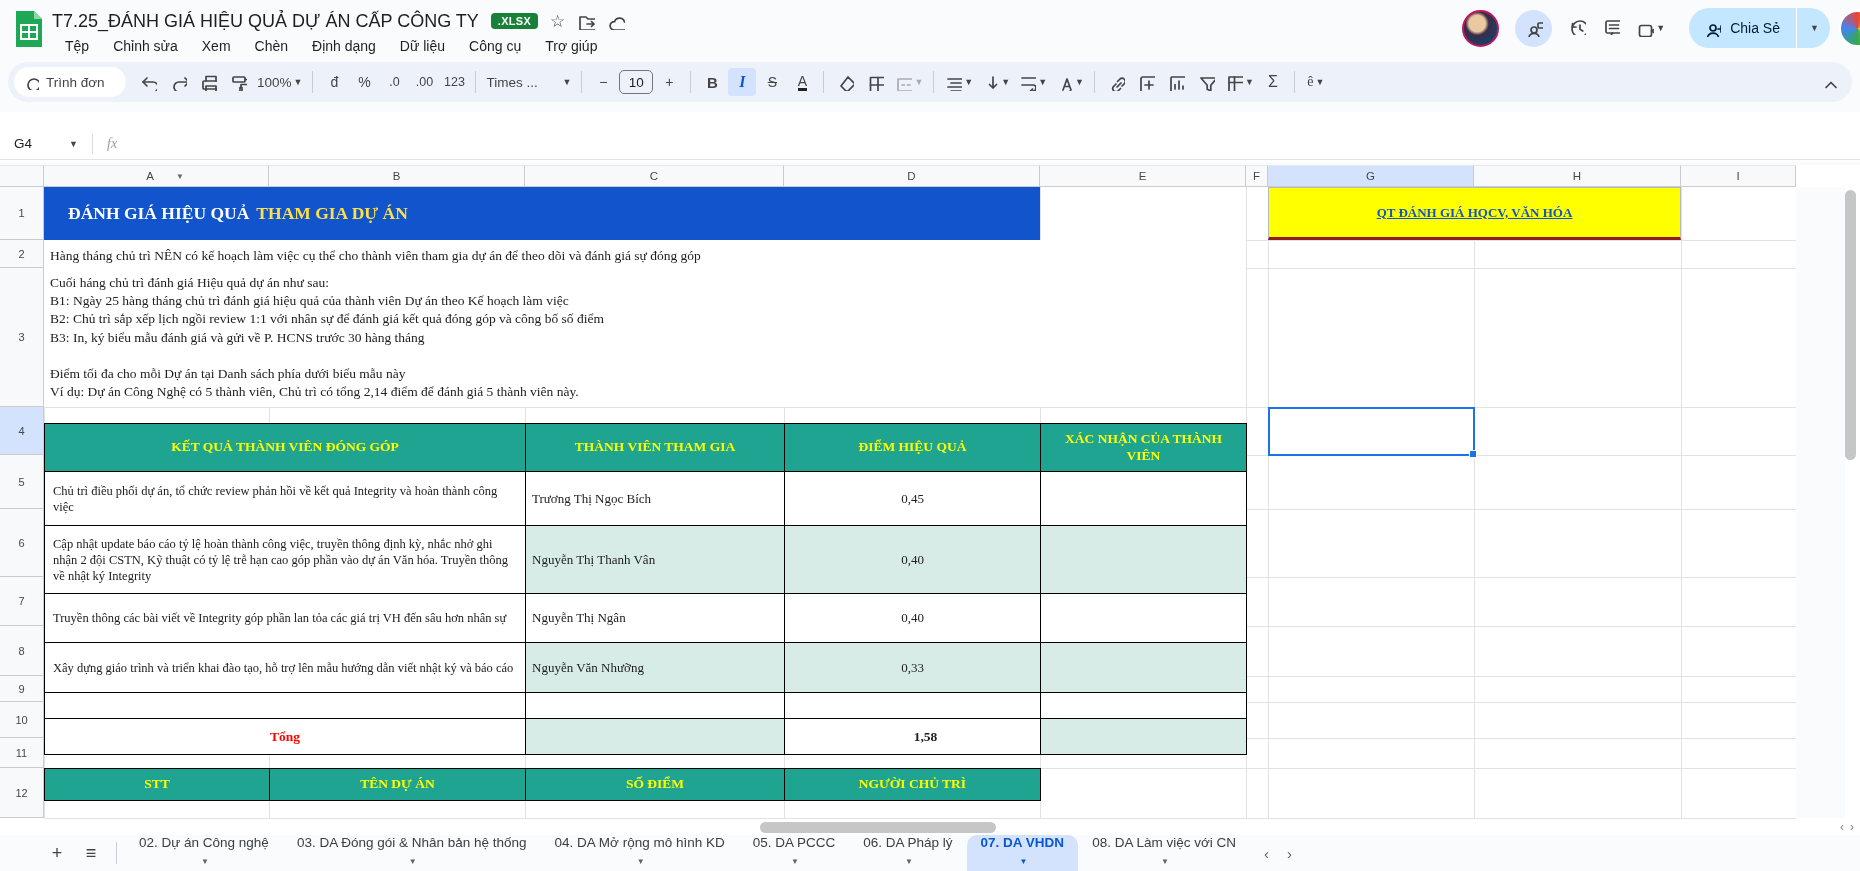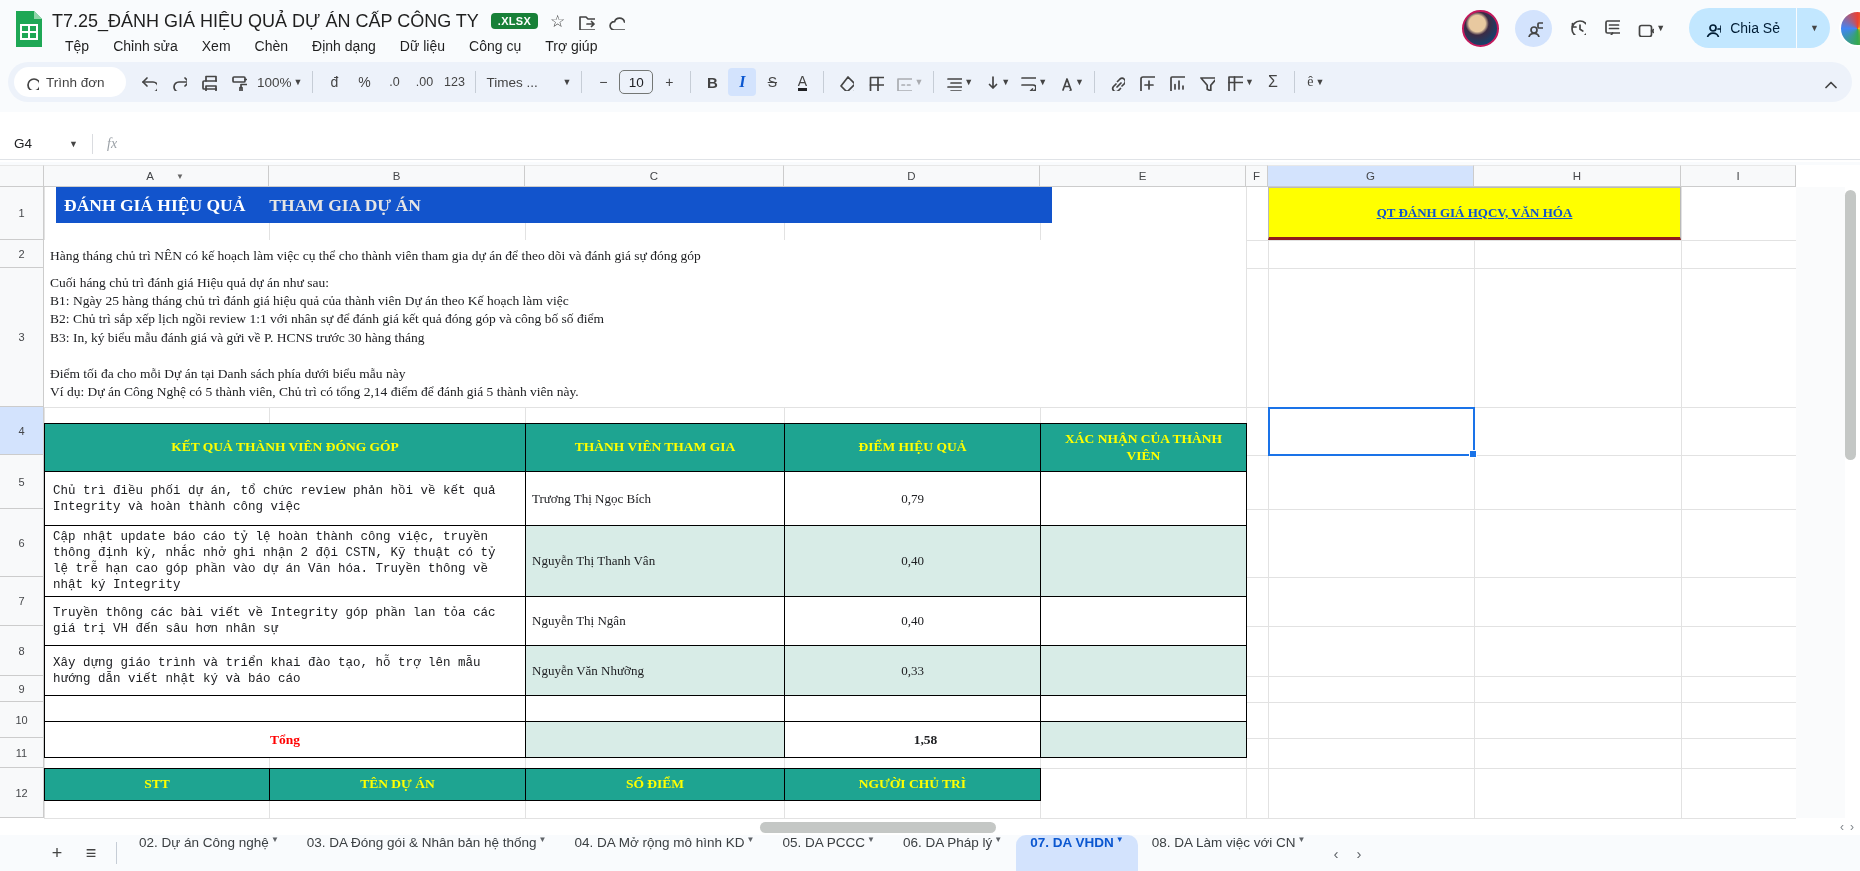--- a/index.html
+++ b/index.html
@@ -78,56 +78,56 @@
   .sheet-content { position:absolute; left:0; top:22px; width:1796px; height:631px; }
   .rowhdr { position:absolute; left:0; width:44px; border-right:1px solid #ccc; border-bottom:1px solid #ccc;
      background:#f8f9fa; font-size:11px; color:#45474a; display:flex; align-items:center; justify-content:center; }
   .rowhdr.hl { background:#d3e3fd; }
   .vline { position:absolute; top:0; width:1px; height:631px; background:#e2e2e2; }
   .hline { position:absolute; left:44px; width:1752px; height:1px; background:#e2e2e2; }
   .beyond { position:absolute; left:1796px; top:0; width:49px; height:631px; background:#fafbfc; }
 
   .ov { position:absolute; }
   .serif { font-family:"Liberation Serif",serif; }
-  .banner { left:56px; top:0; width:996px; height:36px; background:#1254cc; display:flex; align-items:center;
-     padding-left:8px; font-size:17.5px; font-weight:bold; }
-  .banner .w { color:#fff; } .banner .y { color:#e5e5e5; margin-left:24px; }
+  .banner { left:44px; top:0; width:996px; height:53px; background:#1254cc; display:flex; align-items:center;
+     padding-left:24px; font-size:17.5px; font-weight:bold; }
+  .banner .w { color:#fff; } .banner .y { color:#fde047; margin-left:7px; }
   .link-cell { left:1268px; top:0; width:413px; height:53px; background:#ffff00; border:1px solid #b9b9b9;
      border-bottom:3px solid #8f1d1d; display:flex; align-items:center; justify-content:center; }
   .link-cell span { color:#1155cc; font-weight:bold; font-size:13px; text-decoration:underline; }
   .note2 { left:44px; top:53px; width:1202px; height:28px; background:#fff; font-size:13.5px; display:flex;
      align-items:flex-end; padding:0 0 4px 6px; }
   .note3 { left:44px; top:81px; width:1202px; height:139px; background:#fff; font-size:13.5px; line-height:18.2px;
      padding:6px 0 0 6px; white-space:pre-line; }
 
   table.sheet-tbl { border-collapse:collapse; table-layout:fixed; background:#fff; }
   .sheet-tbl td { border:1px solid #000; overflow:hidden; vertical-align:middle; }
   .ghead { background:#1ea491; color:#ffff00; font-weight:bold; text-align:center; font-size:13.5px;
      font-family:"Liberation Serif",serif; line-height:1.25; padding:2px 6px; }
-  .desc { font-size:12.5px; padding:3px 8px; line-height:1.28; font-family:Liberation Mono, monospace; }
+  .desc { font-size:12.5px; padding:3px 8px; line-height:1.28; font-family:Liberation Serif, serif; }
   .member { font-size:13px; padding:2px 6px; font-family:"Liberation Serif",serif; }
   .score { font-size:13px; text-align:center; font-family:"Liberation Serif",serif; }
   .shade { background:#d8ece7; }
   .total-lbl { color:#ff0000; font-weight:bold; text-align:center; font-size:13.5px; font-family:"Liberation Serif",serif; }
   .total-val { font-weight:bold; text-align:center; font-size:13.5px; font-family:"Liberation Serif",serif;padding-left:26px; }
 
   .selcell { left:1268px; top:220px; width:207px; height:49px; border:2px solid #1a73e8; }
   .fill-handle { position:absolute; right:-4px; bottom:-4px; width:8px; height:8px; background:#1a73e8; border:1px solid #fff; }
 
   .vscroll-thumb { position:absolute; right:4px; top:25px; width:11px; height:270px; background:#c4c7c5; border-radius:6px; }
   .hscroll-thumb { position:absolute; left:760px; top:657px; width:236px; height:11px; background:#c4c7c5; border-radius:6px; }
   .scroll-corner { position:absolute; right:6px; top:655px; display:flex; gap:6px; color:#80868b; font-size:12px; }
 
   
   .tabbar { position:absolute; left:0; bottom:0; width:1860px; height:36px; background:#f9fbfd;
      display:flex; align-items:center; padding-left:40px; }
   .tabbar .tool { width:34px; height:30px; display:flex; align-items:center; justify-content:center; color:#444; font-size:18px; }
   .tab-sep { width:1px; height:22px; background:#c6cdd6; margin:0 8px; }
-  .sheet-tab { height:36px; display:flex; padding:0 14px; font-size:13.5px; color:#3c4043;
-     font-weight:500; white-space:nowrap; }
+  .sheet-tab { height:36px; display:flex; align-items:center; gap:7px; padding:0 14px; font-size:13.5px; color:#3c4043;
+     font-weight:500; white-space:nowrap;flex-direction:column; }
   .sheet-tab .dd { font-size:8px; color:#5f6368; }
   .sheet-tab.active { background:#d3e3fd; border-radius:10px 10px 0 0; color:#0b57d0; font-weight:700; }
   .sheet-tab.active .dd { color:#0b57d0; }
   .tab-nav { display:flex; gap:18px; margin-left:14px; color:#5f6368; font-size:15px; }
 </style>
 </head>
 <body>
 
 <div class="app">
 
@@ -509,21 +509,21 @@
         <tbody>
             <tr style="height:48px;">
           <td class="ghead">KẾT QUẢ THÀNH VIÊN ĐÓNG GÓP</td>
           <td class="ghead">THÀNH VIÊN THAM GIA</td>
           <td class="ghead">ĐIỂM HIỆU QUẢ</td>
           <td class="ghead">XÁC NHẬN CỦA THÀNH VIÊN</td>
         </tr>
         <tr style="height:54px;">
           <td class="desc">Chủ trì điều phối dự án, tổ chức review phản hồi về kết quả Integrity và hoàn thành công việc</td>
           <td class="member">Trương Thị Ngọc Bích</td>
-          <td class="score">0,79</td>
+          <td class="score">0,45</td>
           <td></td>
         </tr>
         <tr style="height:68px;">
           <td class="desc">Cập nhật update báo cáo tỷ lệ hoàn thành công việc, truyền thông định kỳ, nhắc nhở ghi nhận 2 đội CSTN, Kỹ thuật có tỷ lệ trễ hạn cao góp phần vào dự án Văn hóa. Truyền thông về nhật ký Integrity</td>
           <td class="member shade">Nguyễn Thị Thanh Vân</td>
           <td class="score shade">0,40</td>
           <td class="shade"></td>
         </tr>
         <tr style="height:49px;">
           <td class="desc">Truyền thông các bài viết về Integrity góp phần lan tỏa các giá trị VH đến sâu hơn nhân sự</td>

